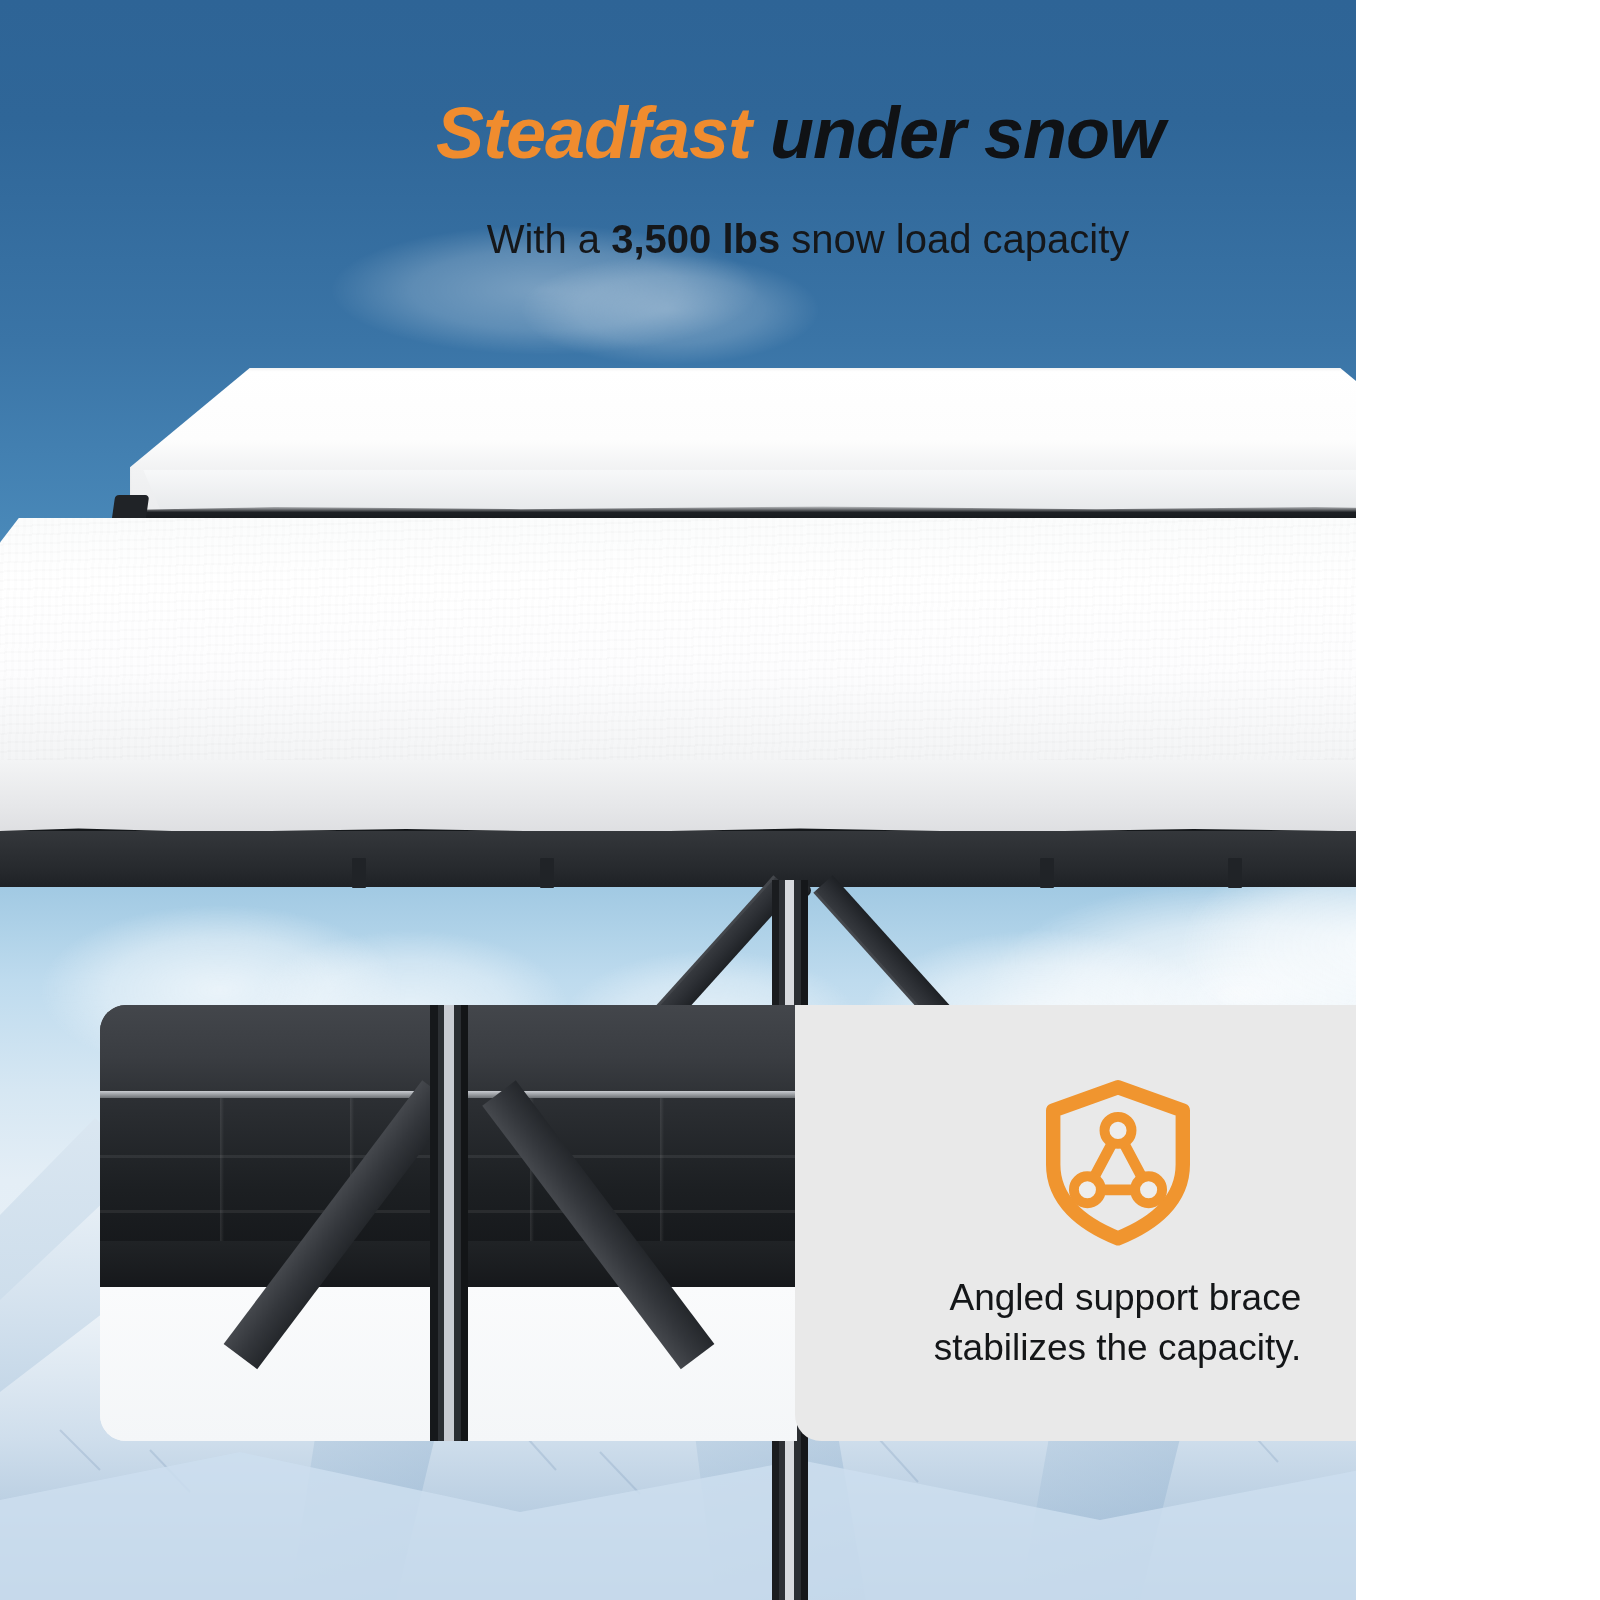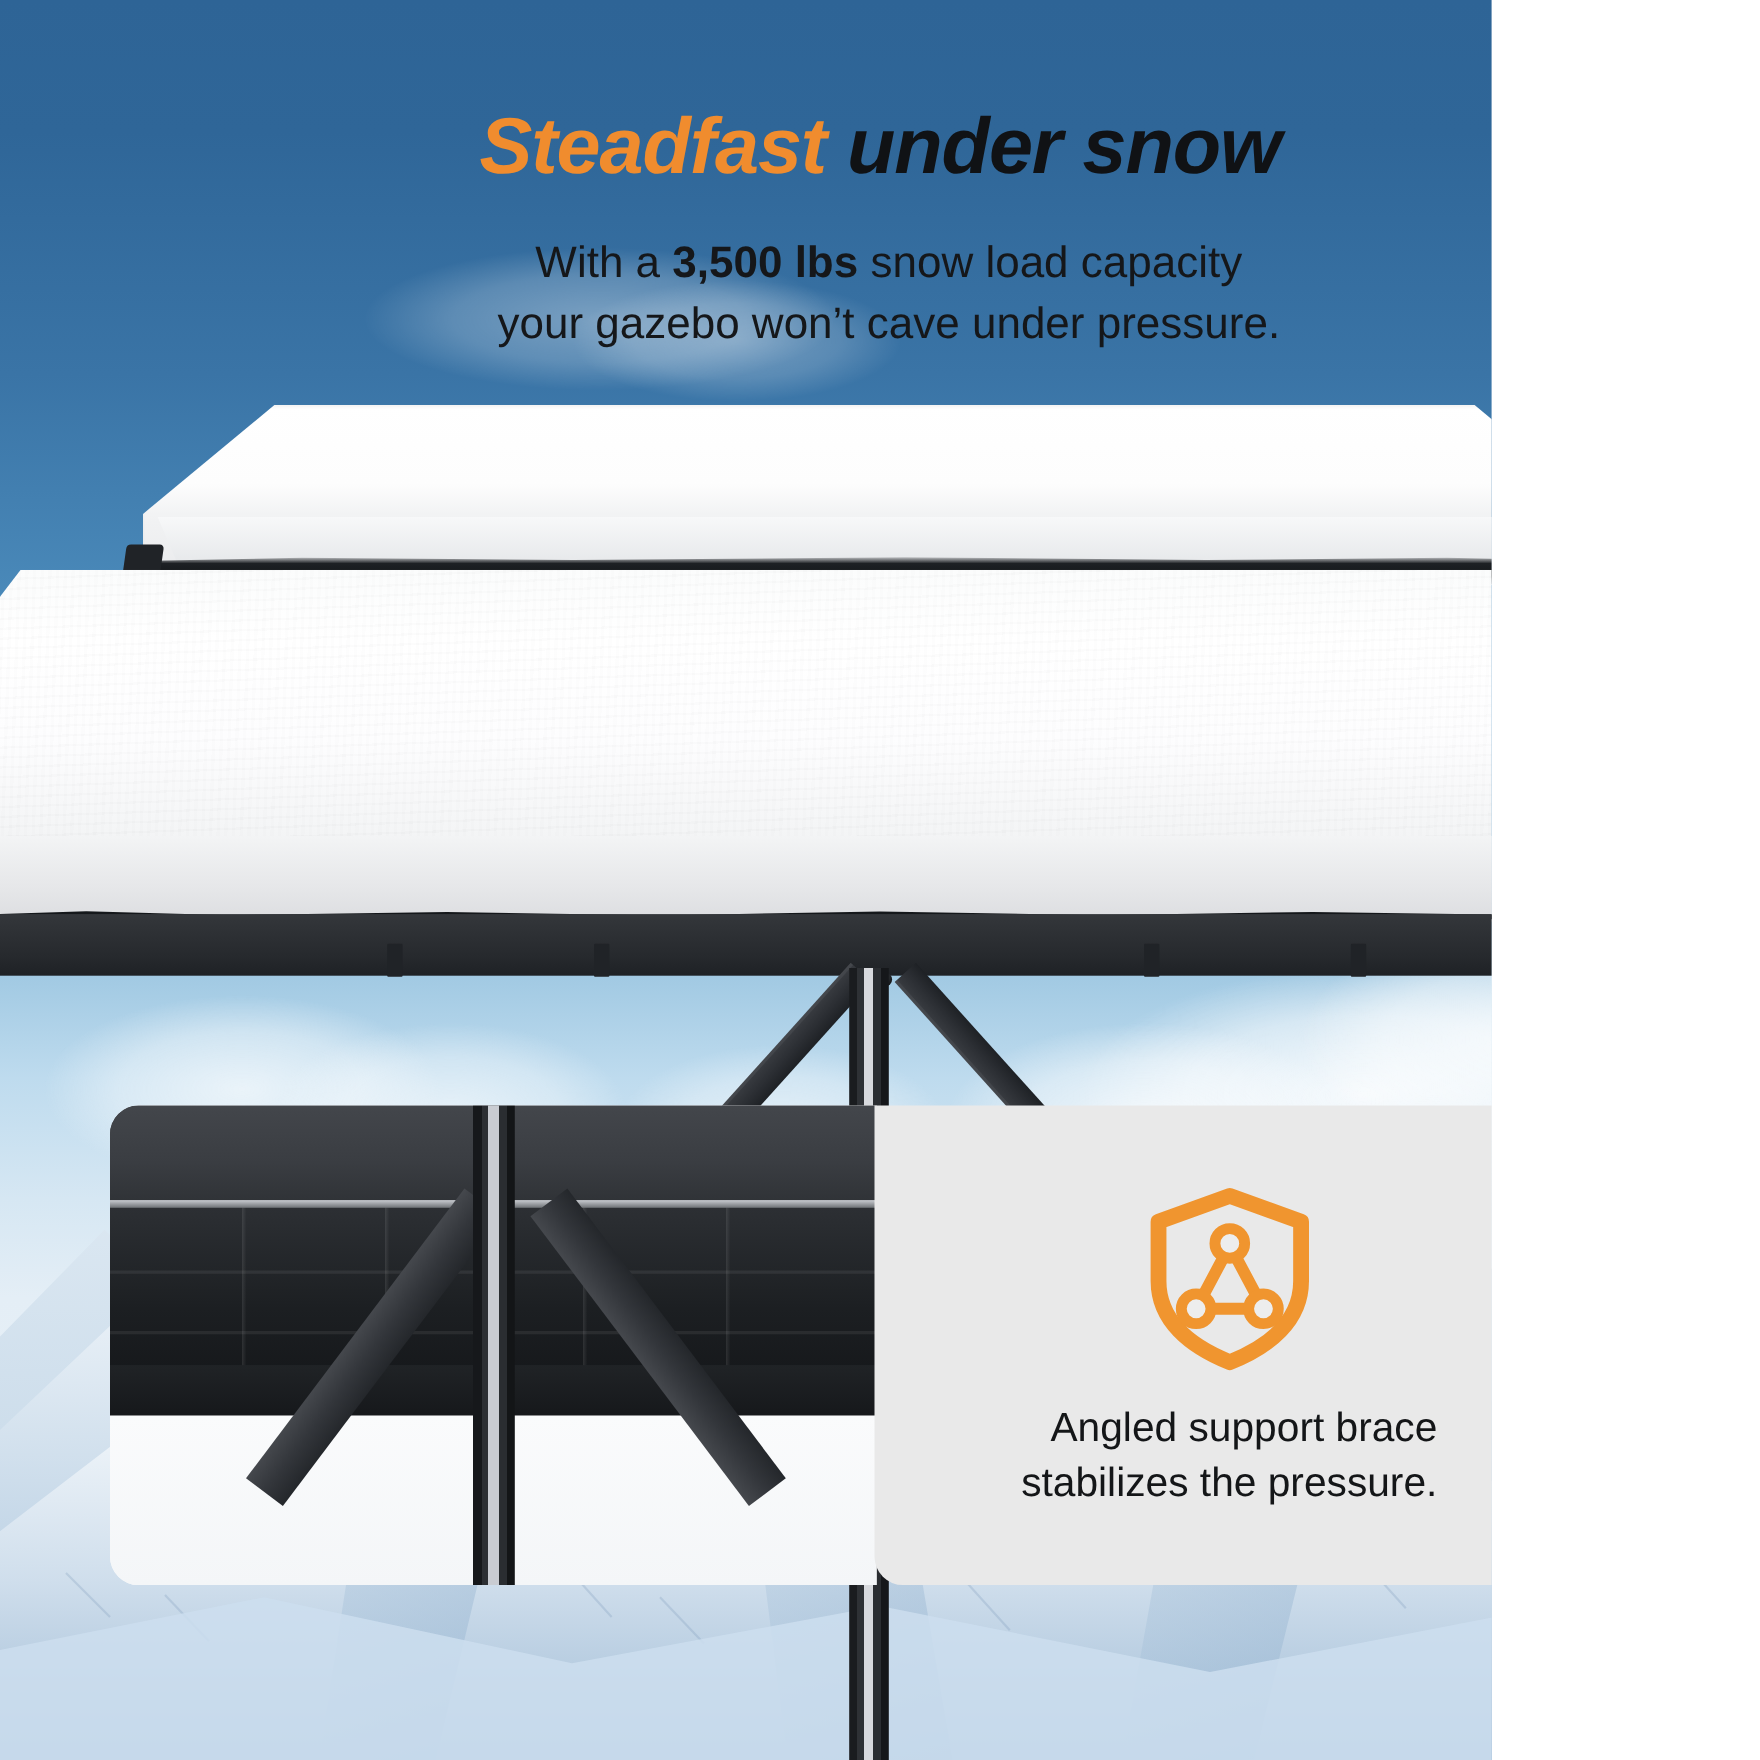--- a/index.html
+++ b/index.html
@@ -313,21 +313,20 @@
     </div>
     <div class="post"></div>
   </div>
 
   <div class="headline">
     <span class="hl-accent">Steadfast</span><span>&nbsp;</span><span class="hl-dark">under snow</span>
   </div>
 
   <div class="subhead">
     <div><span>With a </span><b>3,500 lbs</b><span> snow load capacity</span></div>
-    <div>your gazebo won’t cave under pressure.</div>
   </div>
 
   <div class="detail-photo">
     <div class="dp-dark">
       <div class="dp-slat" style="left:120px;"></div>
       <div class="dp-slat" style="left:250px;"></div>
       <div class="dp-slat" style="left:430px;"></div>
       <div class="dp-slat" style="left:560px;"></div>
       <div class="dp-roofline" style="top:150px;"></div>
       <div class="dp-roofline" style="top:205px;"></div>
@@ -346,17 +345,17 @@
       <svg viewBox="0 0 100 100" width="180" height="180">
         <path d="M50 9 L86 22 L86 52 C86 72 70 85 50 93 C30 85 14 72 14 52 L14 22 Z" fill="none" stroke="#F0952F" stroke-width="8" stroke-linejoin="round" stroke-linecap="round"></path>
         <path d="M50 34 L33 66 L67 66 Z" fill="none" stroke="#F0952F" stroke-width="6" stroke-linejoin="round"></path>
         <circle cx="50" cy="33" r="7.5" fill="#EDEDED" stroke="#F0952F" stroke-width="5.5"></circle>
         <circle cx="33" cy="66" r="7.5" fill="#EDEDED" stroke="#F0952F" stroke-width="5.5"></circle>
         <circle cx="67" cy="66" r="7.5" fill="#EDEDED" stroke="#F0952F" stroke-width="5.5"></circle>
       </svg>
     </div>
     <div class="card-text">
       <div>Angled support brace</div>
-      <div>stabilizes the pressure.</div>
+      <div>stabilizes the capacity.</div>
     </div>
   </div>
 
 </div>
 
 </body></html>

